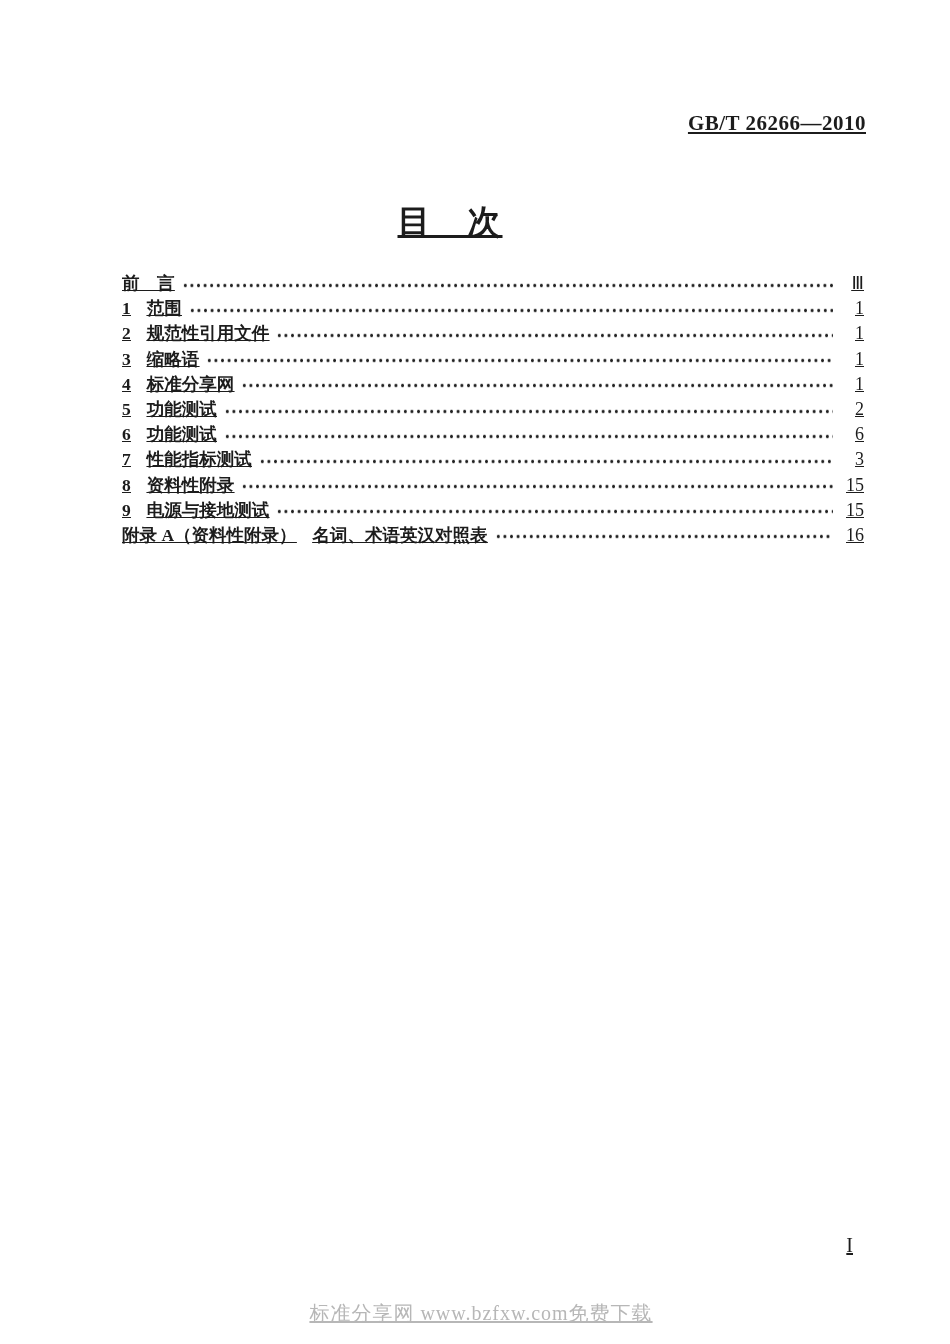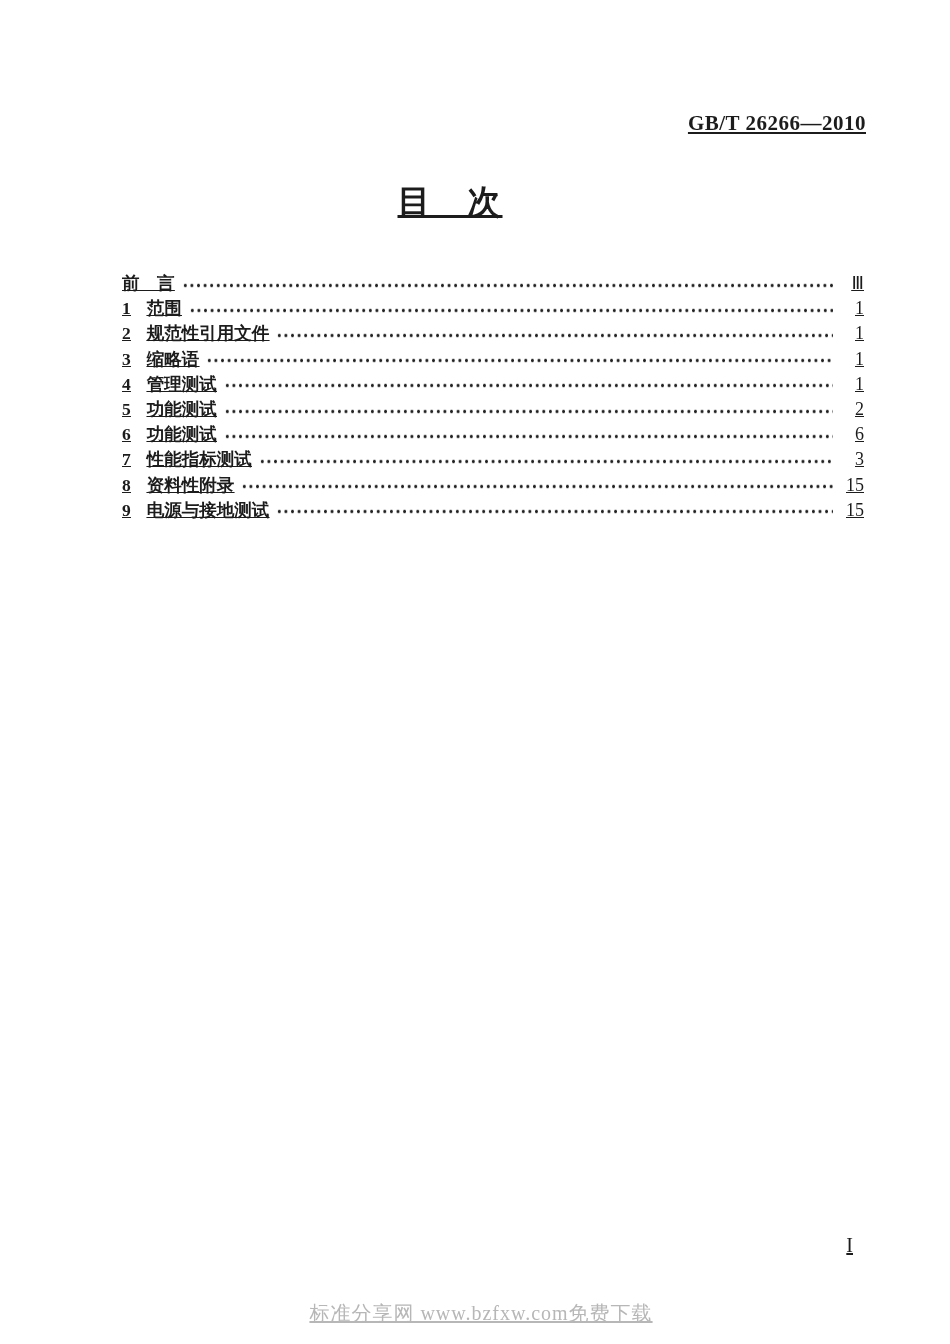--- a/index.html
+++ b/index.html
@@ -16,21 +16,21 @@
     top: 111px;
     right: 84px;
     font-family: "Liberation Serif", serif;
     font-weight: 700;
     font-size: 21px;
     letter-spacing: 0.5px;
     white-space: pre;
   }
   .page-title {
     position: absolute;
-    top: 180px;
+    top: 200px;
     left: 0;
     width: 900px;
     text-align: center;
     font-size: 33px;
     font-weight: 700;
     white-space: pre;
     letter-spacing: 2px;
   }
   .toc {
     position: absolute;
@@ -126,21 +126,21 @@
 
   <div class="toc-row">
     <span class="toc-num">3</span>
     <span class="toc-label">缩略语</span>
     <span class="dot-leader"></span>
     <span class="toc-page">1</span>
   </div>
 
   <div class="toc-row">
     <span class="toc-num">4</span>
-    <span class="toc-label">管理测试</span>
+    <span class="toc-label">标准分享网</span>
     <span class="dot-leader"></span>
     <span class="toc-page">1</span>
   </div>
 
   <div class="toc-row">
     <span class="toc-num">5</span>
     <span class="toc-label">功能测试</span>
     <span class="dot-leader"></span>
     <span class="toc-page">2</span>
   </div>
@@ -166,17 +166,23 @@
     <span class="toc-page">15</span>
   </div>
 
   <div class="toc-row">
     <span class="toc-num">9</span>
     <span class="toc-label">电源与接地测试</span>
     <span class="dot-leader"></span>
     <span class="toc-page">15</span>
   </div>
 
+  <div class="toc-row">
+    <span class="toc-num">附录 A（资料性附录）</span>
+    <span class="toc-label">名词、术语英汉对照表</span>
+    <span class="dot-leader"></span>
+    <span class="toc-page">16</span>
+  </div>
 </div>
 
 <div class="folio">I</div>
 
 <div class="watermark">标准分享网 www.bzfxw.com免费下载</div>
 
 </body></html>

